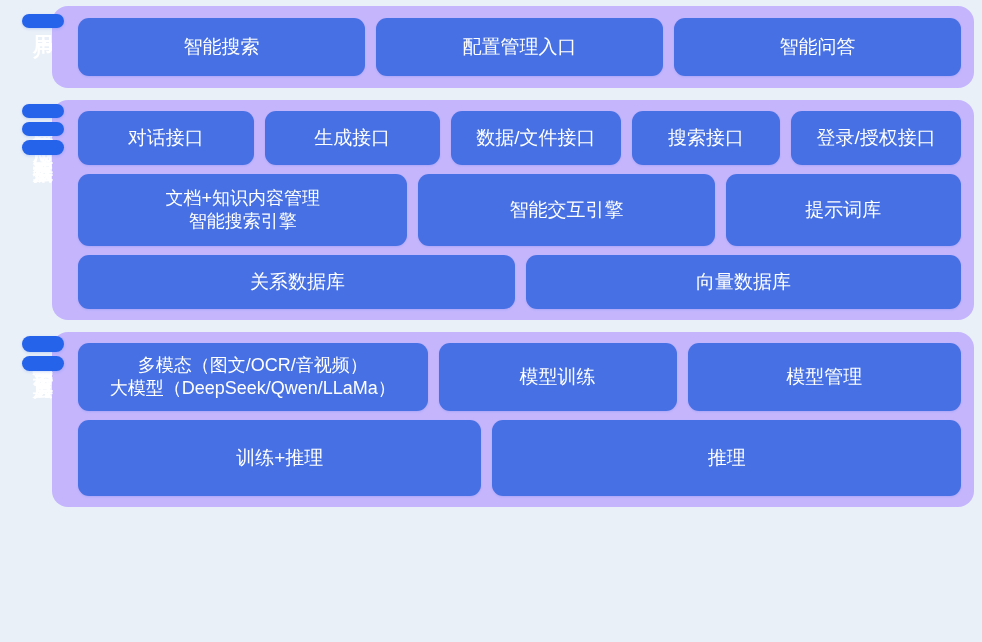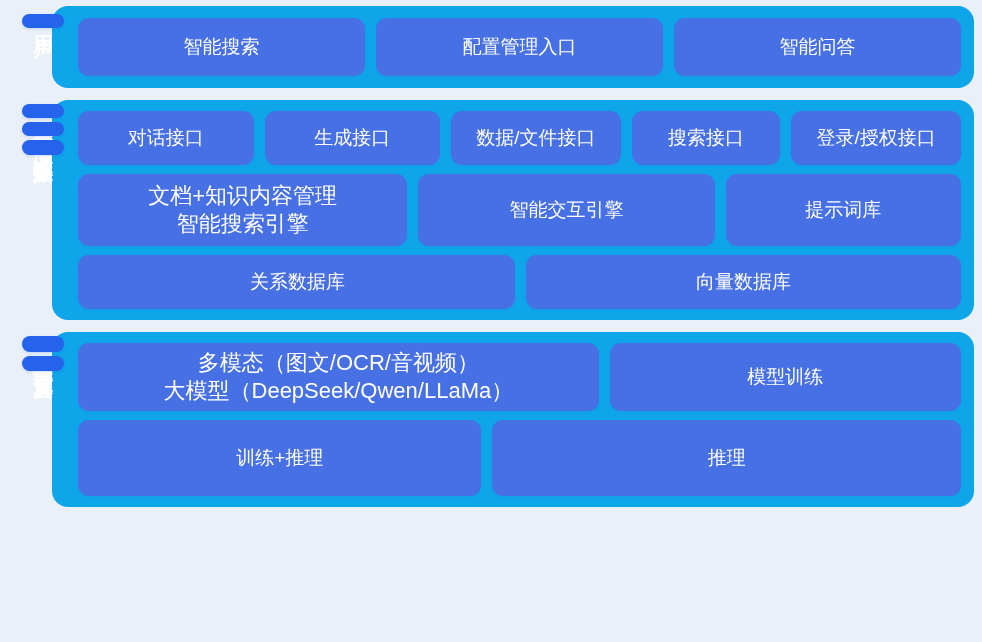--- a/index.html
+++ b/index.html
@@ -57,21 +57,21 @@
     text-orientation: upright;
     padding: 6px 0;
     box-sizing: border-box;
     margin-left: 14px;
     width: 42px;
     box-shadow: 0 1px 3px rgba(37,99,235,0.22);
   }
 
   .panel {
     flex: 1 1 auto;
-    background: #0ea5e9;
+    background: #c4b5fd;
     border-radius: 16px;
     margin-left: -12px;
     padding: 11px 13px 11px 26px;
     box-sizing: border-box;
     display: flex;
     flex-direction: column;
     gap: 9px;
     justify-content: center;
   }
 
@@ -89,21 +89,21 @@
     align-items: center;
     justify-content: center;
     text-align: center;
     font-size: 19px;
     line-height: 1.26;
     padding: 6px 10px;
     box-sizing: border-box;
     white-space: pre-line;
     box-shadow: 0 1px 2px rgba(70,112,228,0.18);
   }
-  .card.two-line { font-size: 22px; }
+  .card.two-line { font-size: 18px; }
 
   
   .sec-user .section-labels { padding: 8px 0; }
   .sec-user .panel { padding: 12px 13px 12px 26px; }
   .sec-user .card { height: 58px; }
 
   .sec-mid .card { height: 54px; }
   .sec-mid .row-app .card { height: 72px; }
 
   .sec-base .card { height: 68px; }
@@ -154,20 +154,21 @@
     <div class="section sec-base">
       <div class="section-labels">
         <div class="layer-label">基础模型</div>
         <div class="layer-label">算力层</div>
       </div>
       <div class="panel">
         <div class="row row-model">
           <div class="card two-line" style="flex: 1.3 1 0px;">多模态（图文/OCR/音视频）
 大模型（DeepSeek/Qwen/LLaMa）</div>
           <div class="card" style="flex: 0.86 1 0px;">模型训练</div>
+          <div class="card" style="flex: 1 1 0px;">模型管理</div>
         </div>
         <div class="row row-compute">
           <div class="card" style="flex: 1 1 0px;">训练+推理</div>
           <div class="card" style="flex: 1.17 1 0px;">推理</div>
         </div>
       </div>
     </div>
   </div>
 
 </body></html>

